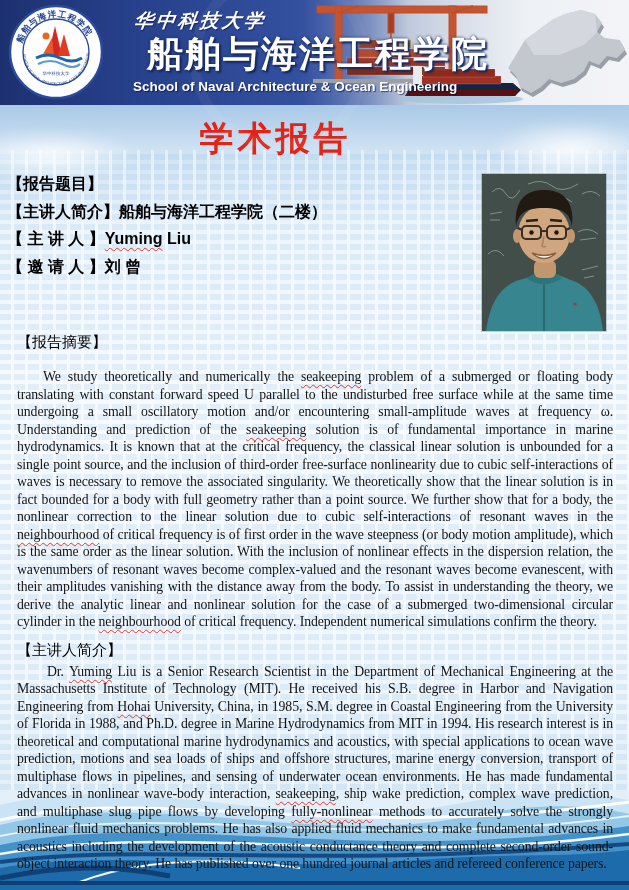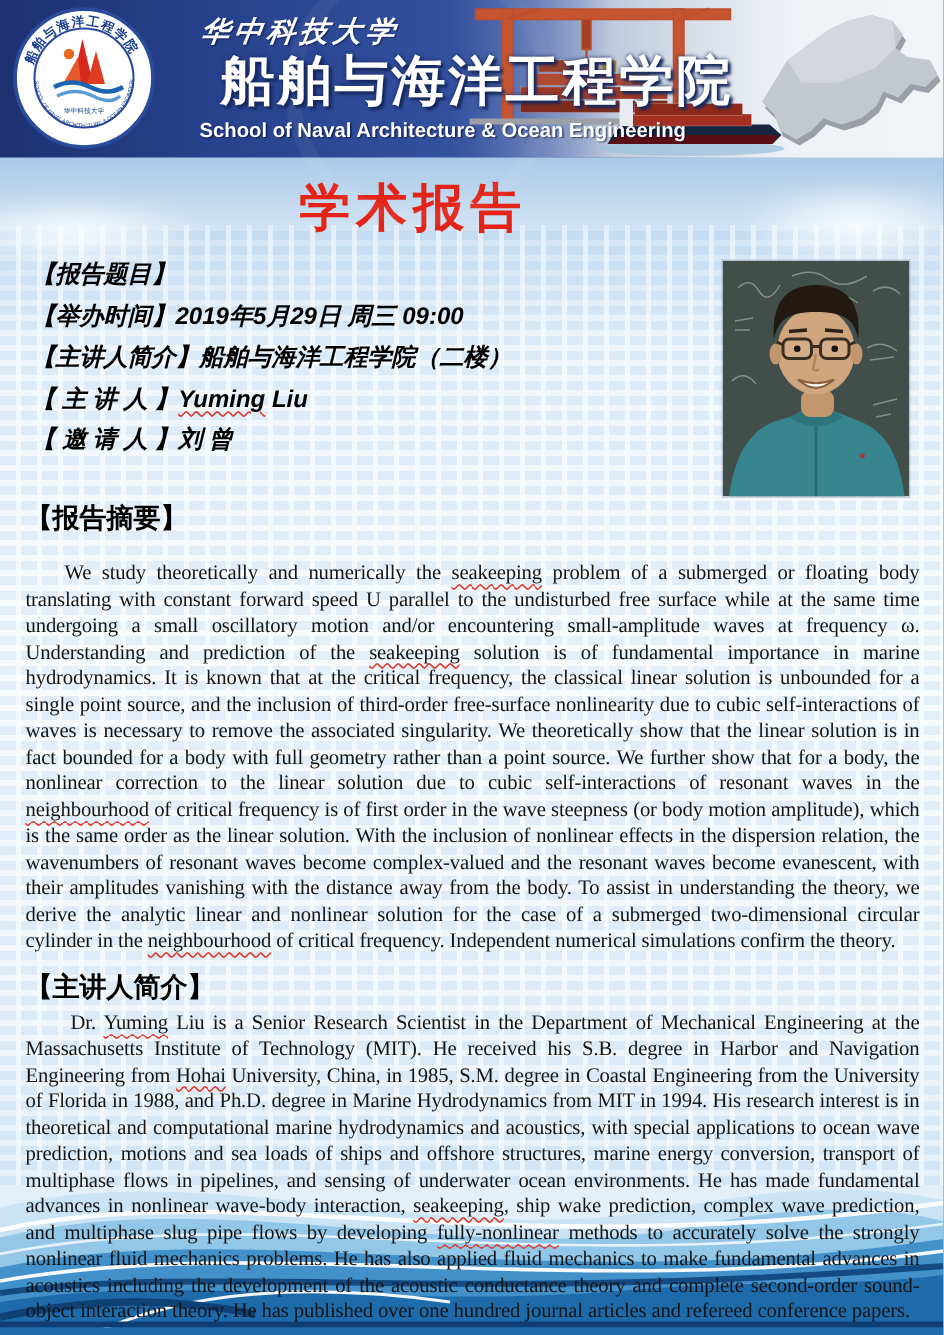--- a/index.html
+++ b/index.html
@@ -22,30 +22,30 @@
   .header .watermark{position:absolute;left:190px;top:-30px;width:160px;height:160px;border:10px solid rgba(255,255,255,.05);border-radius:50%;}
   .logo{position:absolute;left:8px;top:4px;width:96px;height:96px;}
   .calligraphy{position:absolute;left:134px;top:8px;color:#fff;font-size:19px;font-weight:bold;font-style:italic;letter-spacing:3px;transform:skewX(-8deg);text-shadow:1px 1px 1px rgba(0,0,40,.5);}
   .school-cn{position:absolute;left:147px;top:30px;color:#fff;font-size:36px;font-weight:bold;letter-spacing:2px;text-shadow:0 0 3px #16295e,2px 2px 2px #16295e;white-space:nowrap;}
   .school-en{position:absolute;left:133px;top:79px;color:#fff;font-size:13.5px;font-weight:bold;text-shadow:1px 1px 1px rgba(0,0,40,.6);white-space:nowrap;}
   .montage{position:absolute;right:0;top:0;width:340px;height:105px;}
   
   .main-title{position:absolute;left:0;top:116px;width:551px;text-align:center;z-index:2;
     color:#e42318;font-size:34px;font-weight:bold;letter-spacing:4px;}
   
-  .info{position:absolute;left:21px;top:174px;width:460px;z-index:2;font-style:italic;}
+  .info{position:absolute;left:7px;top:174px;width:460px;z-index:2;}
   .field{display:flex;margin-bottom:8.5px;font-size:16px;font-weight:bold;color:#000;line-height:19px;}
   .field .lbl{flex:0 0 88px;white-space:nowrap;}
   .field .val{max-width:362px;}
   .spell{text-decoration:underline;text-decoration-style:wavy;text-decoration-color:#e0392b;text-decoration-thickness:1px;text-underline-offset:2.5px;}
   
   .photo{position:absolute;left:482px;top:174px;width:124px;height:157px;z-index:2;box-shadow:0 0 0 1px rgba(60,80,100,.25);}
   
   .content{position:absolute;left:17px;top:333px;width:596px;z-index:2;}
-  .sec-h{font-size:18px;font-weight:bold;color:#000;margin:0 0 3px 0;}
+  .sec-h{font-size:15px;font-weight:normal;color:#000;margin:0 0 3px 0;}
   .para{font-family:"Liberation Serif",serif;font-size:13.8px;line-height:17.5px;text-align:justify;color:#141414;margin:16px 0 10px 0;letter-spacing:-0.1px;}
   .para.abstract{text-indent:26px;}
   .para.bio{text-indent:30px;margin-top:2px;}
   .content .sec-h.bio-h{margin-top:6px;}
   
   .waves{position:absolute;left:0;bottom:0;width:629px;height:140px;z-index:1;}
 </style>
 </head>
 <body>
 
@@ -134,24 +134,20 @@
     <div class="calligraphy">华中科技大学</div>
     <div class="school-cn">船舶与海洋工程学院</div>
     <div class="school-en">School of Naval Architecture &amp; Ocean Engineering</div>
   </div>
 
   <div class="main-title">学术报告</div>
 
   <div class="info">
     <div class="field">
       <span class="lbl">【报告题目】</span>
-    </div>
-    <div class="field">
-      <span class="lbl">【举办时间】</span>
-      <span class="val"><span>2019年5月29日 周三 09:00</span></span>
     </div>
     <div class="field">
       <span class="lbl">【主讲人简介】</span>
       <span class="val"><span>船舶与海洋工程学院（二楼）</span></span>
     </div>
     <div class="field">
       <span class="lbl">【 主 讲 人 】</span>
       <span class="val"><span class="spell">Yuming</span><span> Liu</span></span>
     </div>
     <div class="field">

